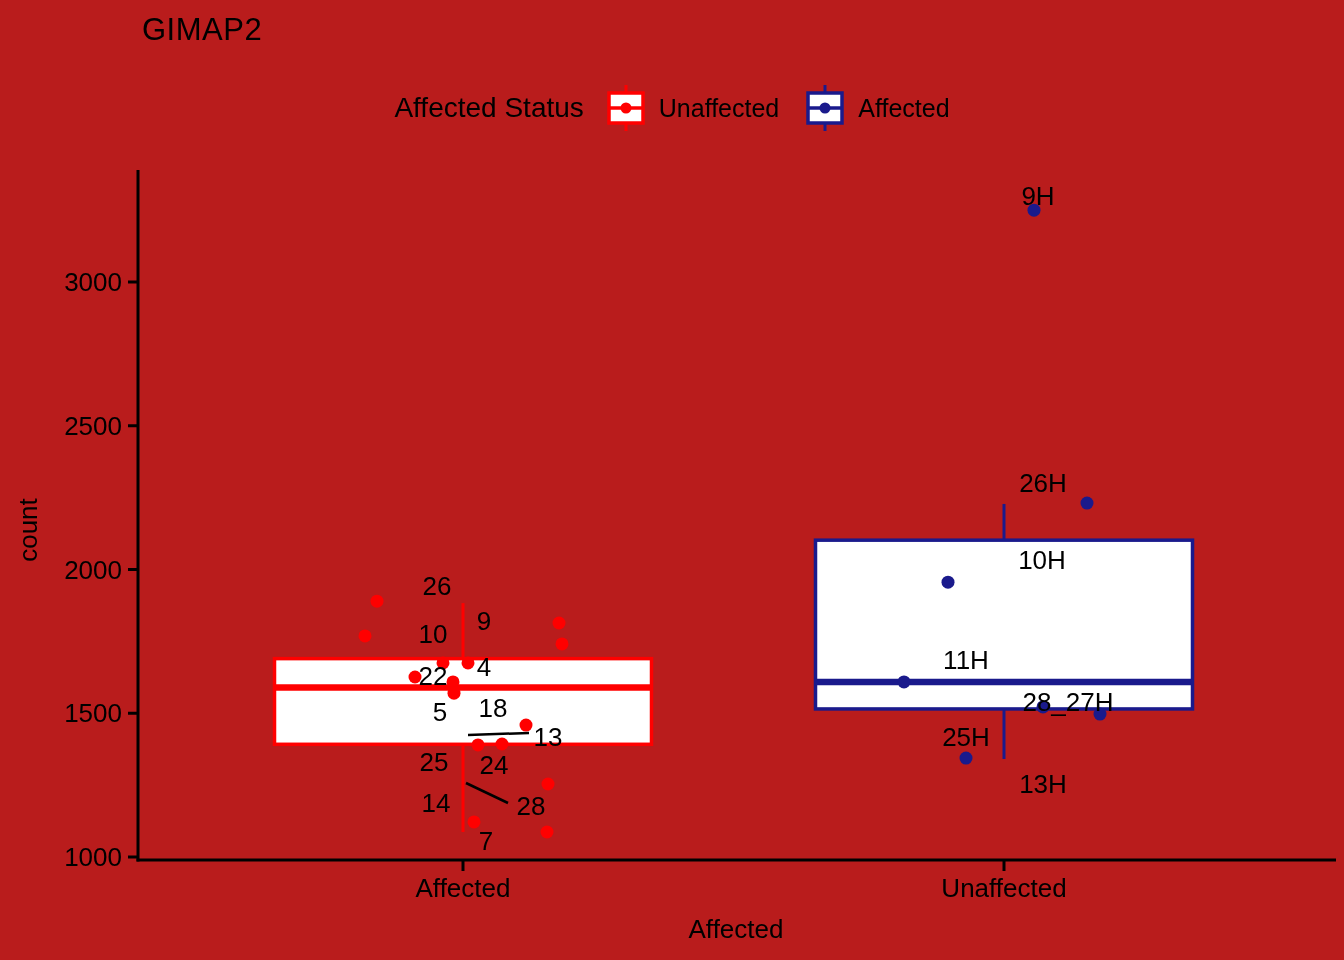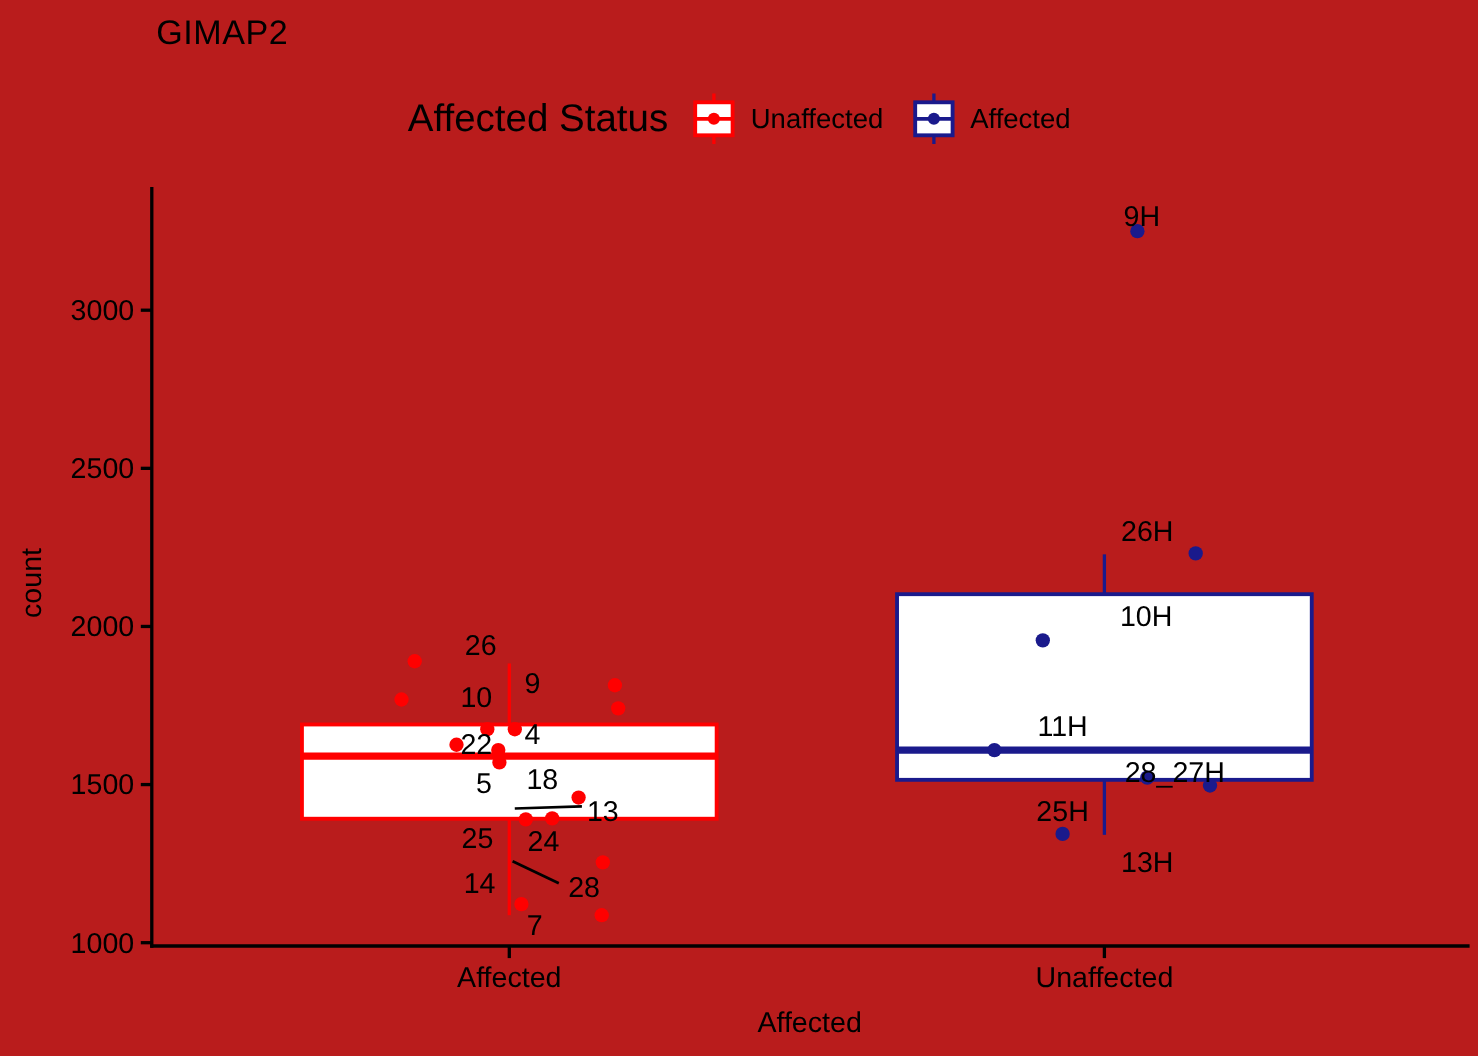--- a/index.html
+++ b/index.html
@@ -7,21 +7,21 @@
     position:relative;width:1344px;height:960px;background:#b91c1c;overflow:hidden;
     font-family:"Liberation Sans",sans-serif;color:#000;
   }
   .chart-title{
     position:absolute;left:142px;top:12px;font-size:31px;letter-spacing:0.5px;
   }
   .legend{
     position:absolute;left:0;top:82px;width:100%;height:52px;
     display:flex;justify-content:center;align-items:center;
   }
-  .legend-title{font-size:35px;margin-right:22px;text-align:center;}
+  .legend-title{font-size:28px;margin-right:22px;text-align:center;}
   .legend-entry{display:flex;align-items:center;margin-right:26px;}
   .legend-entry:last-child{margin-right:0;}
   .legend-key{width:40px;height:52px;margin-right:13px;flex:0 0 auto;}
   .legend-label{font-size:25px;}
   #plot{position:absolute;left:0;top:0;}
 </style>
 </head>
 <body>
 
 <div class="page">

